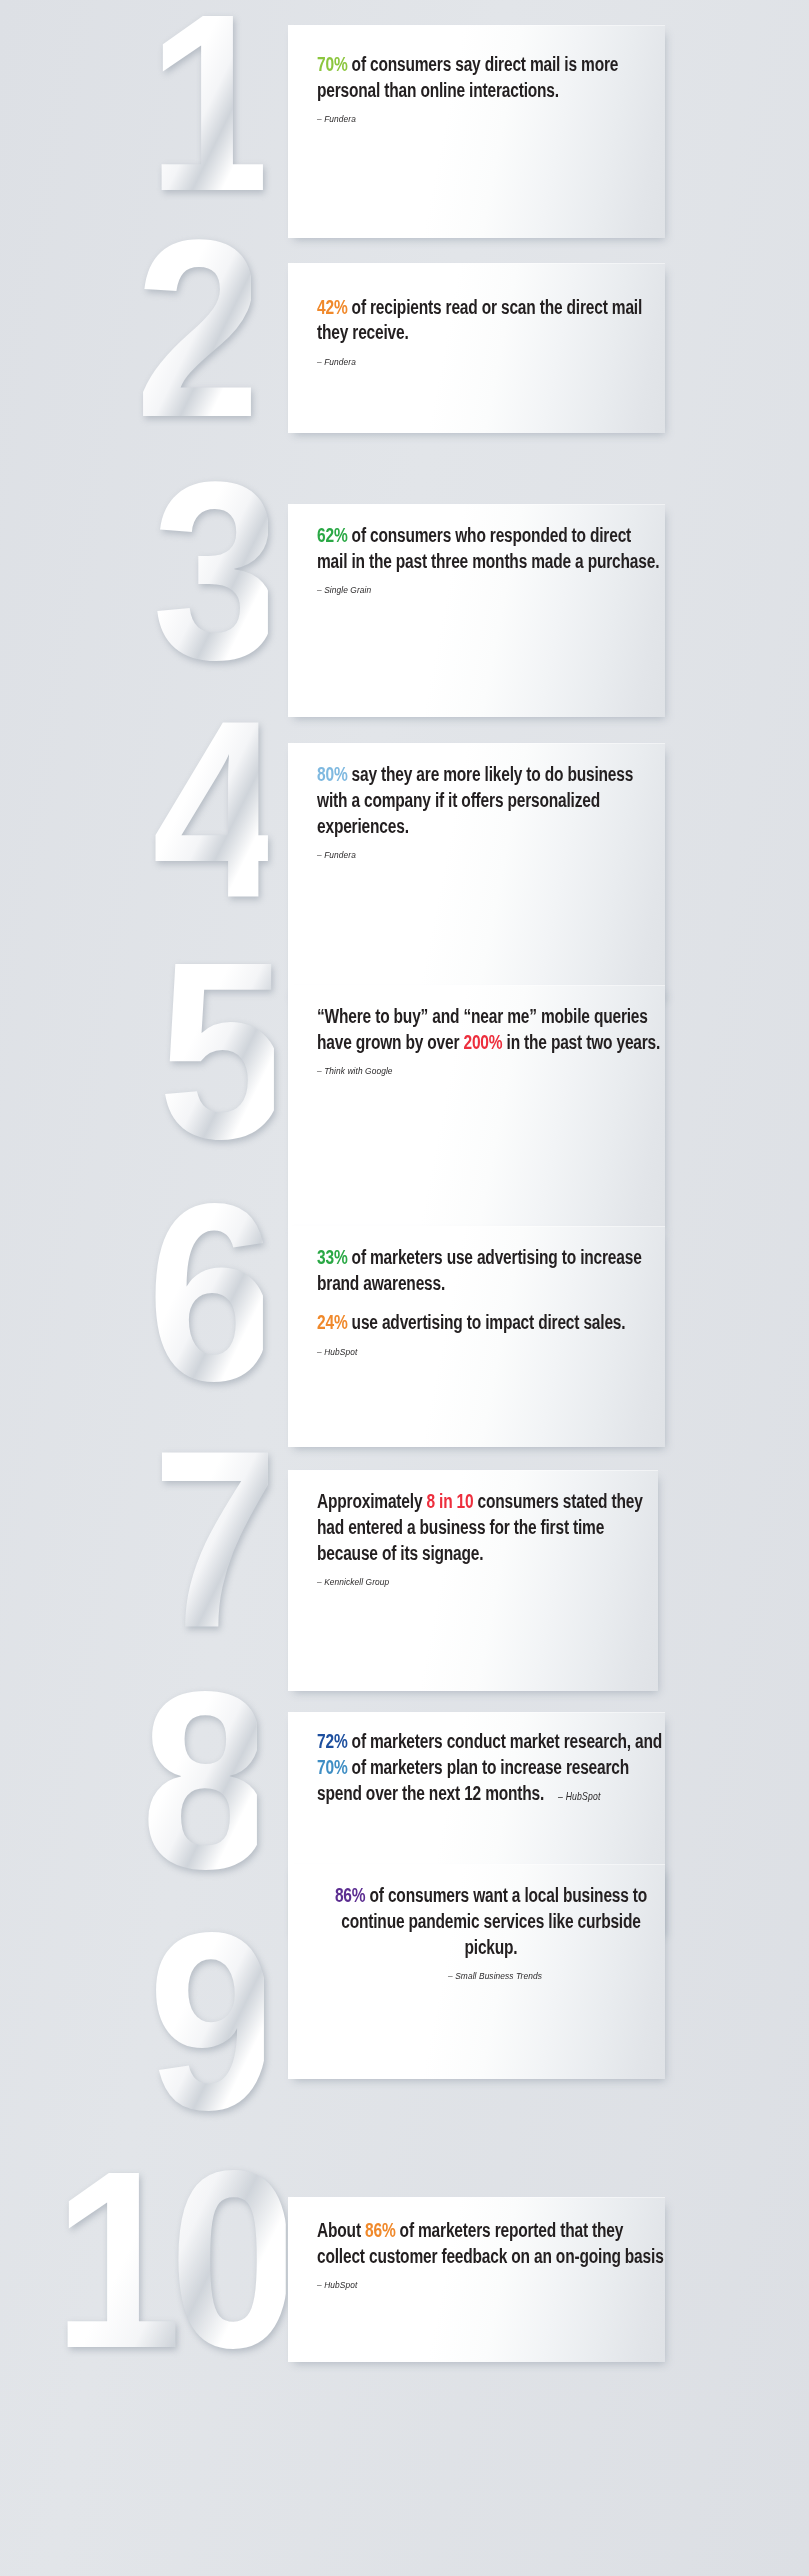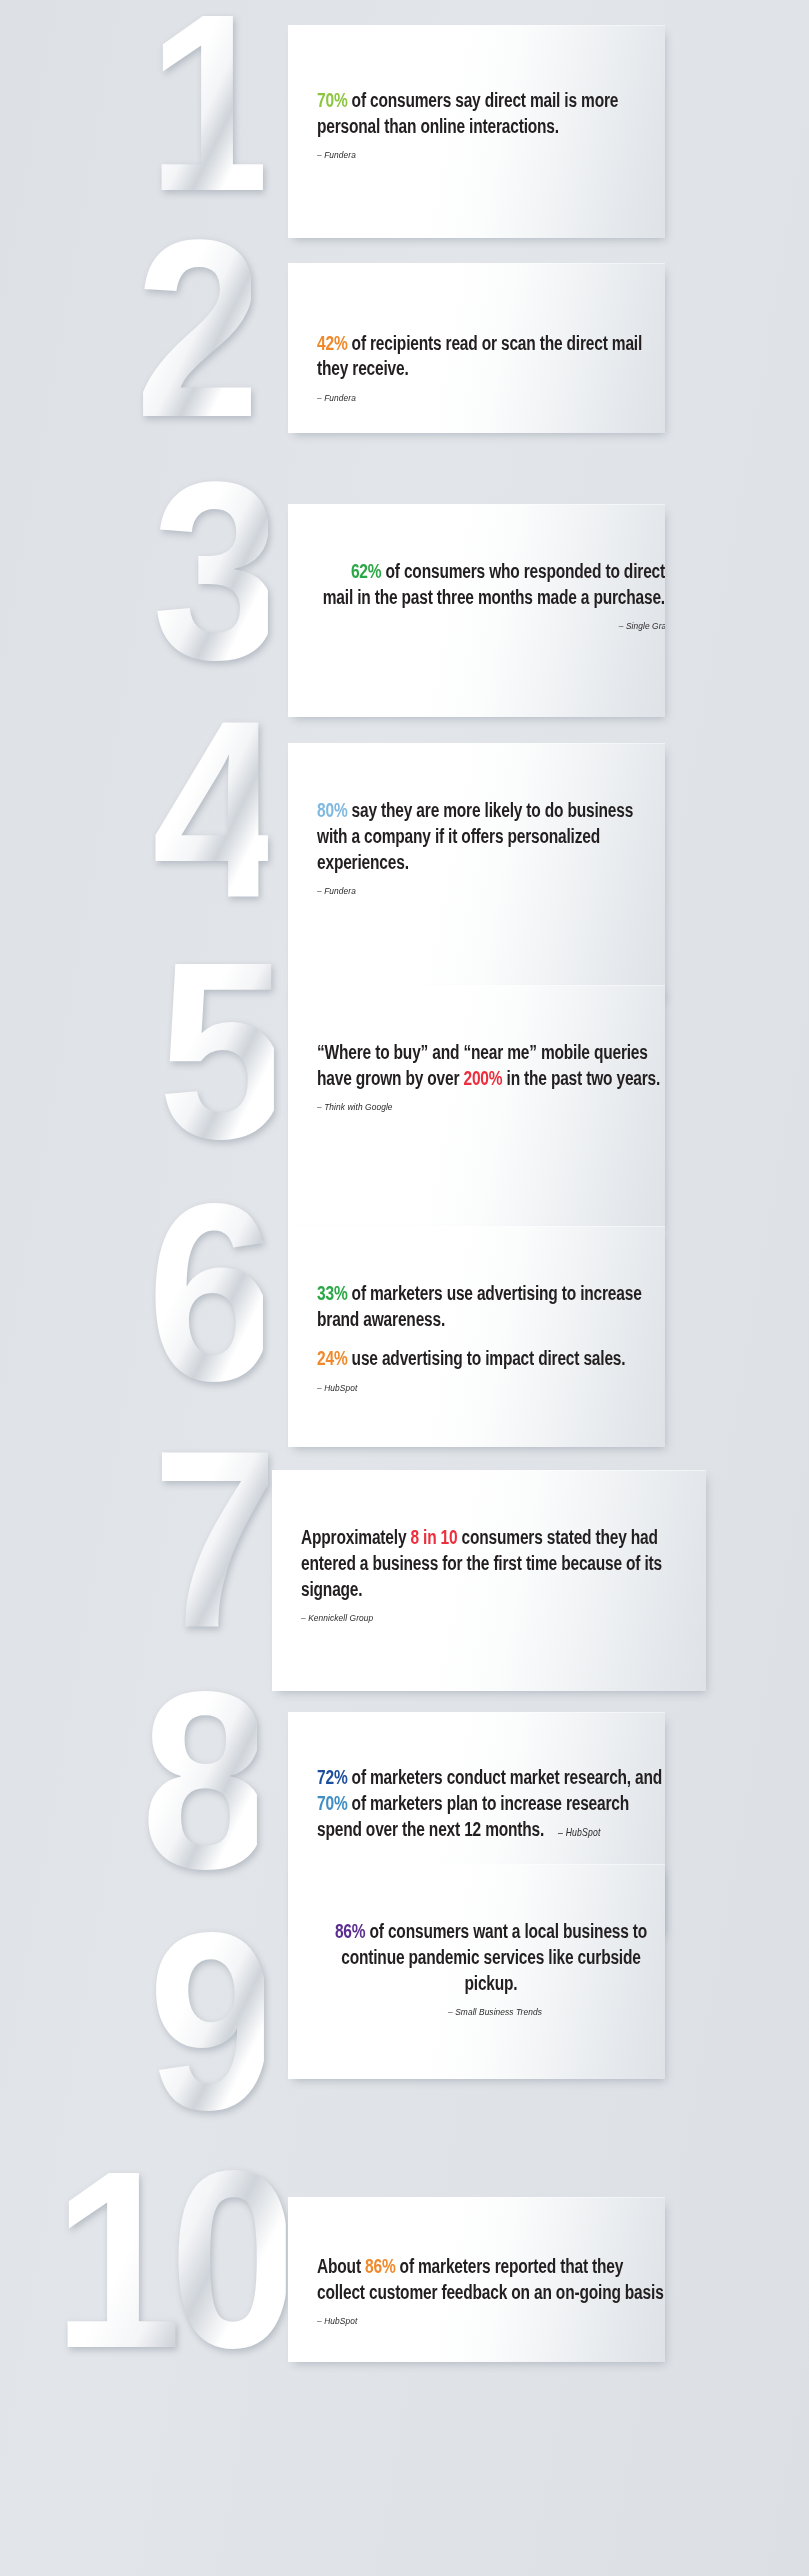--- a/index.html
+++ b/index.html
@@ -75,21 +75,20 @@
     width:70%; height:180%;
     background:linear-gradient(102deg, rgba(255,255,255,0) 0%, rgba(255,255,255,0.85) 45%, rgba(255,255,255,0) 62%);
     transform:rotate(-8deg);
     pointer-events:none;
   }
 
   .card-inner{
     position:relative;
     z-index:2;
     padding:6px 0 0 29px;
-    margin-top:36px;
   }
 
   .stat-line{
     font-family:"Liberation Sans", sans-serif;
     font-weight:bold;
     font-size:19.4px;
     line-height:1.33;
     color:#231f20;
     letter-spacing:-0.012em;
     transform:scaleX(0.80);
@@ -141,21 +140,21 @@
       <div class="card" style="left: 288px; top: 263px; width: 377px; height: 170px;">
         <div class="card-inner" style="padding-top: 31.5px;">
           <div class="stat-line"><span class="hl" style="color: rgb(240, 137, 43);">42%</span><span class="" style="color: rgb(35, 31, 32);"> of recipients read or scan the direct mail they receive.</span></div>
           <div class="source">– Fundera</div>
         </div>
       </div>
     </div>
     <div class="stat-block" style="top: 0px;">
       <div class="numeral" style="left: 152px; top: 473px; font-size: 252px;">3</div>
       <div class="card" style="left: 288px; top: 504px; width: 377px; height: 213px;">
-        <div class="card-inner" style="padding-top: 19px; text-align: right;">
+        <div class="card-inner" style="padding-top: 19px;">
           <div class="stat-line"><span class="hl" style="color: rgb(42, 168, 69);">62%</span><span class="" style="color: rgb(35, 31, 32);"> of consumers who responded to direct mail in the past three months made a purchase.</span></div>
           <div class="source">– Single Grain</div>
         </div>
       </div>
     </div>
     <div class="stat-block" style="top: 0px;">
       <div class="numeral" style="left: 152px; top: 711px; font-size: 252px;">4</div>
       <div class="card" style="left: 288px; top: 743px; width: 377px; height: 256px;">
         <div class="card-inner" style="padding-top: 19px;">
           <div class="stat-line"><span class="hl" style="color: rgb(127, 185, 224);">80%</span><span class="" style="color: rgb(35, 31, 32);"> say they are more likely to do business with a company if it offers personalized experiences.</span></div>
@@ -177,21 +176,21 @@
       <div class="card" style="left: 288px; top: 1226px; width: 377px; height: 221px;">
         <div class="card-inner" style="padding-top: 19px;">
           <div class="stat-line"><span class="hl" style="color: rgb(42, 168, 69);">33%</span><span class="" style="color: rgb(35, 31, 32);"> of marketers use advertising to increase brand awareness.</span></div>
           <div class="stat-line"><span class="hl" style="color: rgb(240, 137, 43);">24%</span><span class="" style="color: rgb(35, 31, 32);"> use advertising to impact direct sales.</span></div>
           <div class="source">– HubSpot</div>
         </div>
       </div>
     </div>
     <div class="stat-block" style="top: 0px;">
       <div class="numeral" style="left: 152px; top: 1441px; font-size: 252px;">7</div>
-      <div class="card" style="left: 272px; top: 1470px; width: 434px; height: 221px;">
+      <div class="card" style="left: 288px; top: 1470px; width: 370px; height: 221px;">
         <div class="card-inner" style="padding-top: 19px;">
           <div class="stat-line"><span class="" style="color: rgb(35, 31, 32);">Approximately </span><span class="hl" style="color: rgb(237, 46, 61);">8 in 10</span><span class="" style="color: rgb(35, 31, 32);"> consumers stated they had entered a business for the first time because of its signage.</span></div>
           <div class="source">– Kennickell Group</div>
         </div>
       </div>
     </div>
     <div class="stat-block" style="top: 0px;">
       <div class="numeral" style="left: 141px; top: 1683px; font-size: 252px;">8</div>
       <div class="card" style="left: 288px; top: 1712px; width: 377px; height: 223px;">
         <div class="card-inner" style="padding-top: 17px;">

